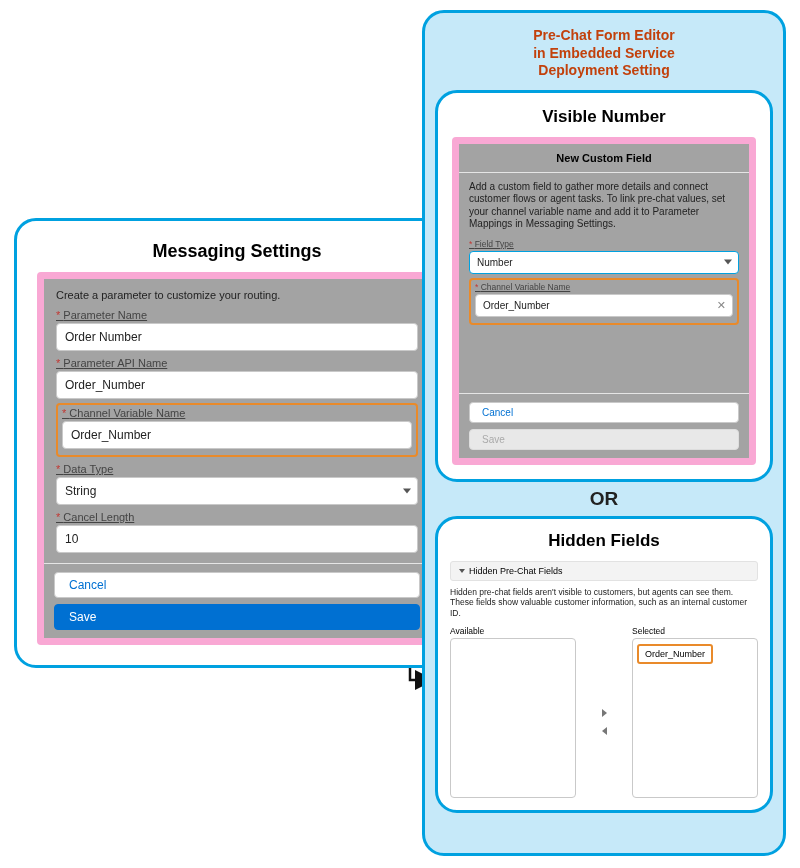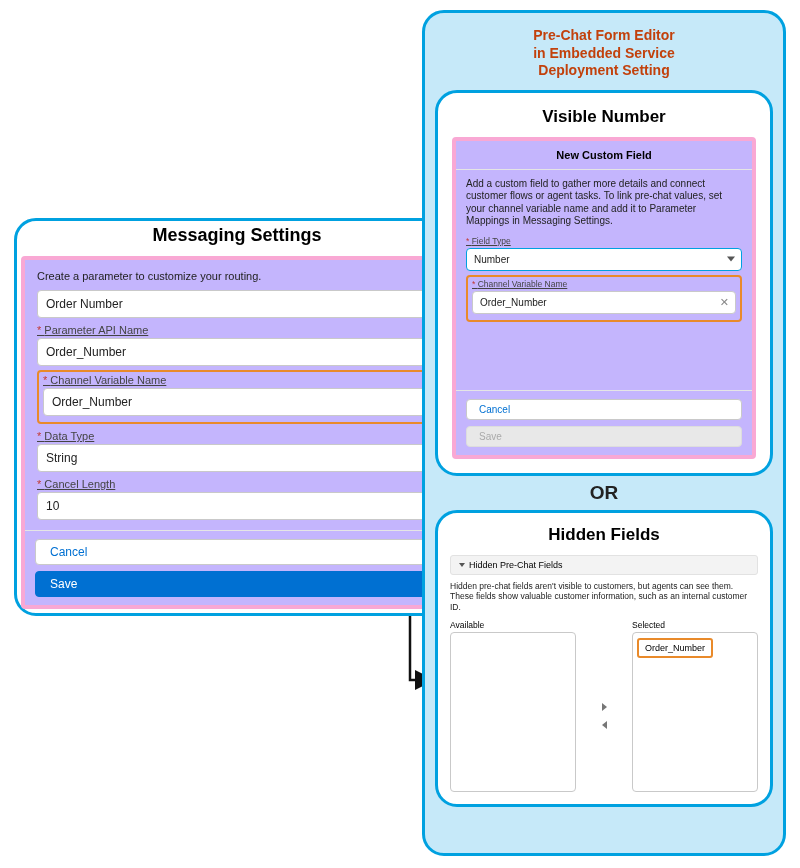--- a/index.html
+++ b/index.html
@@ -33,23 +33,23 @@
   }
 
   .card-title {
     text-align: center;
     font-weight: 700;
     font-size: 18px;
     margin-bottom: 10px;
   }
 
   .dialog {
-    border: 4px solid #f9a8d4;
-    border-radius: 4px;
-    background: #c4b5fd;
+    border: 7px solid #f9a8d4;
+    border-radius: 4px;
+    background: #a3a3a3;
   }
 
   .dialog-header {
     text-align: center;
     font-weight: 700;
     font-size: 13px;
     padding: 8px 0;
     border-bottom: 1px solid #e5e5e5;
   }
 
@@ -109,21 +109,21 @@
   }
   .btn-sm { padding: 4px 12px; font-size: 10px; }
   .btn.primary { background: #0070d2; color: #fff; border-color: #0070d2; }
   .btn.disabled { background: #e8e8e8; color: #aaa; border-color: #ddd; }
 
   
   .left-card {
     position: absolute;
     left: 14px; top: 218px;
     width: 446px;
-    padding: 4px;
+    padding: 20px;
   }
 
   .or-label {
     text-align: center;
     font-weight: 700;
     font-size: 19px;
     color: #222;
     margin: 6px 0 6px 0;
   }
 
@@ -197,20 +197,21 @@
 
   <path d="M392 400 L410 400 L410 680 L430 680" fill="none" stroke="#111" stroke-width="2.5" marker-end="url(#ah)"></path>
 </svg>
 
 <div class="card left-card">
   <div class="card-title">Messaging Settings</div>
   <div class="dialog">
     <div class="dialog-body">
       <div class="intro">Create a parameter to customize your routing.</div>
 
+      <div class="label req">Parameter Name</div>
       <div class="input">Order Number</div>
 
       <div class="label req">Parameter API Name</div>
       <div class="input">Order_Number</div>
 
       <div class="highlight-box">
         <div class="label req">Channel Variable Name</div>
         <div class="input">Order_Number</div>
       </div>
 

